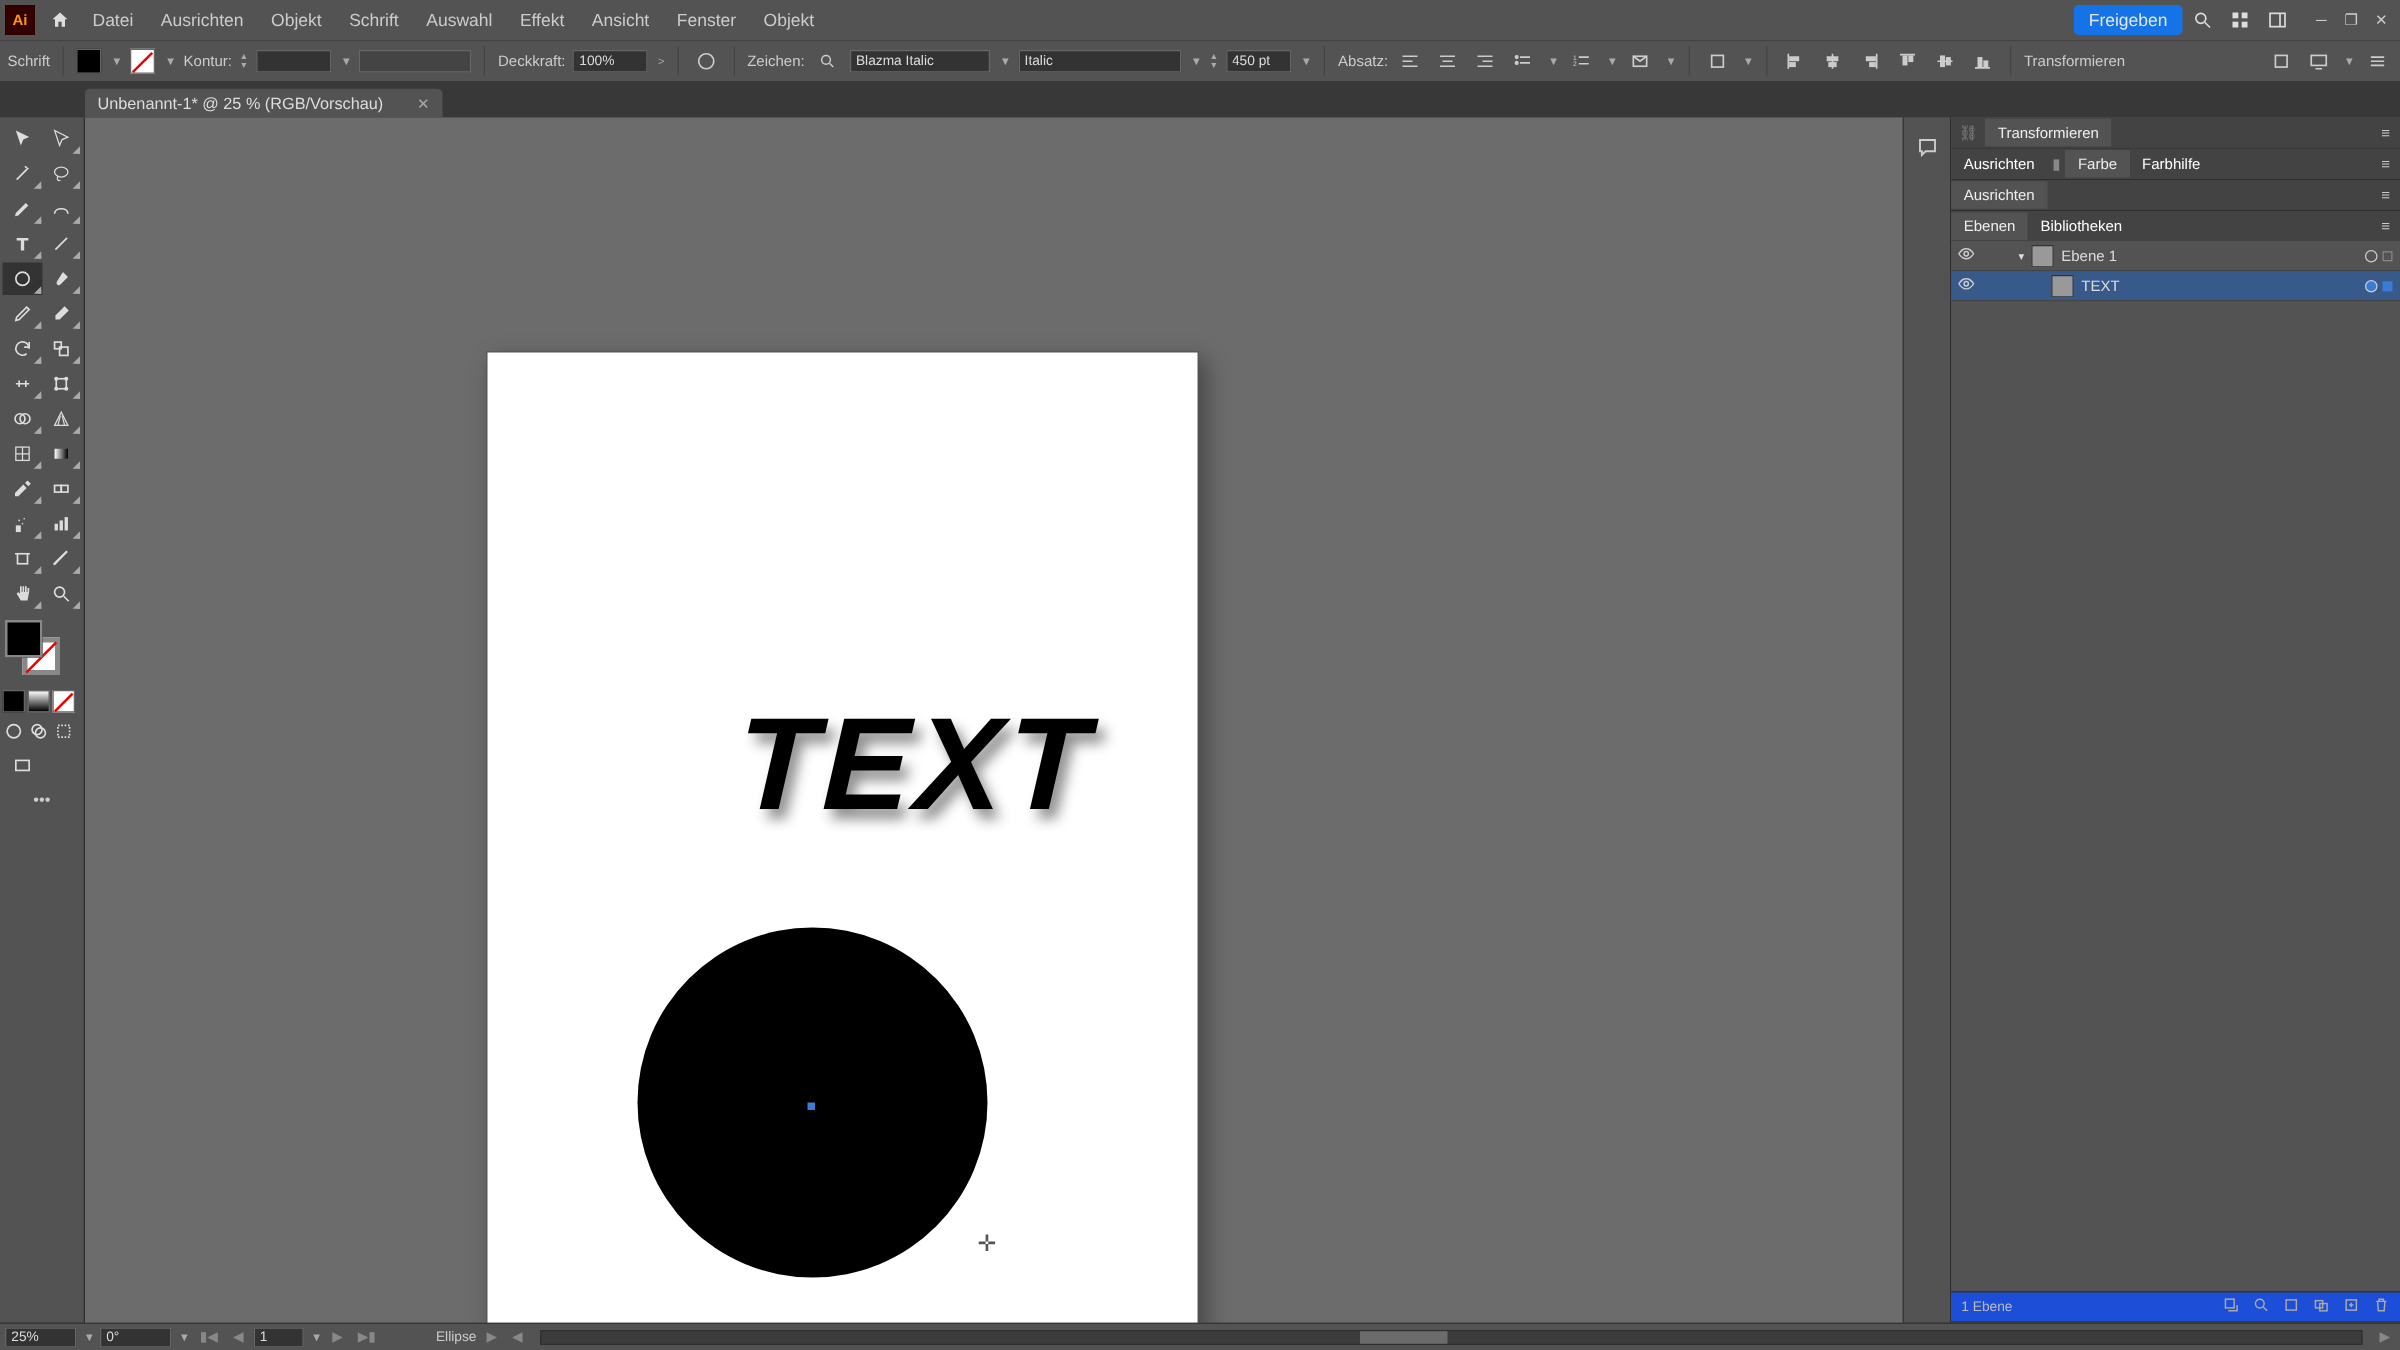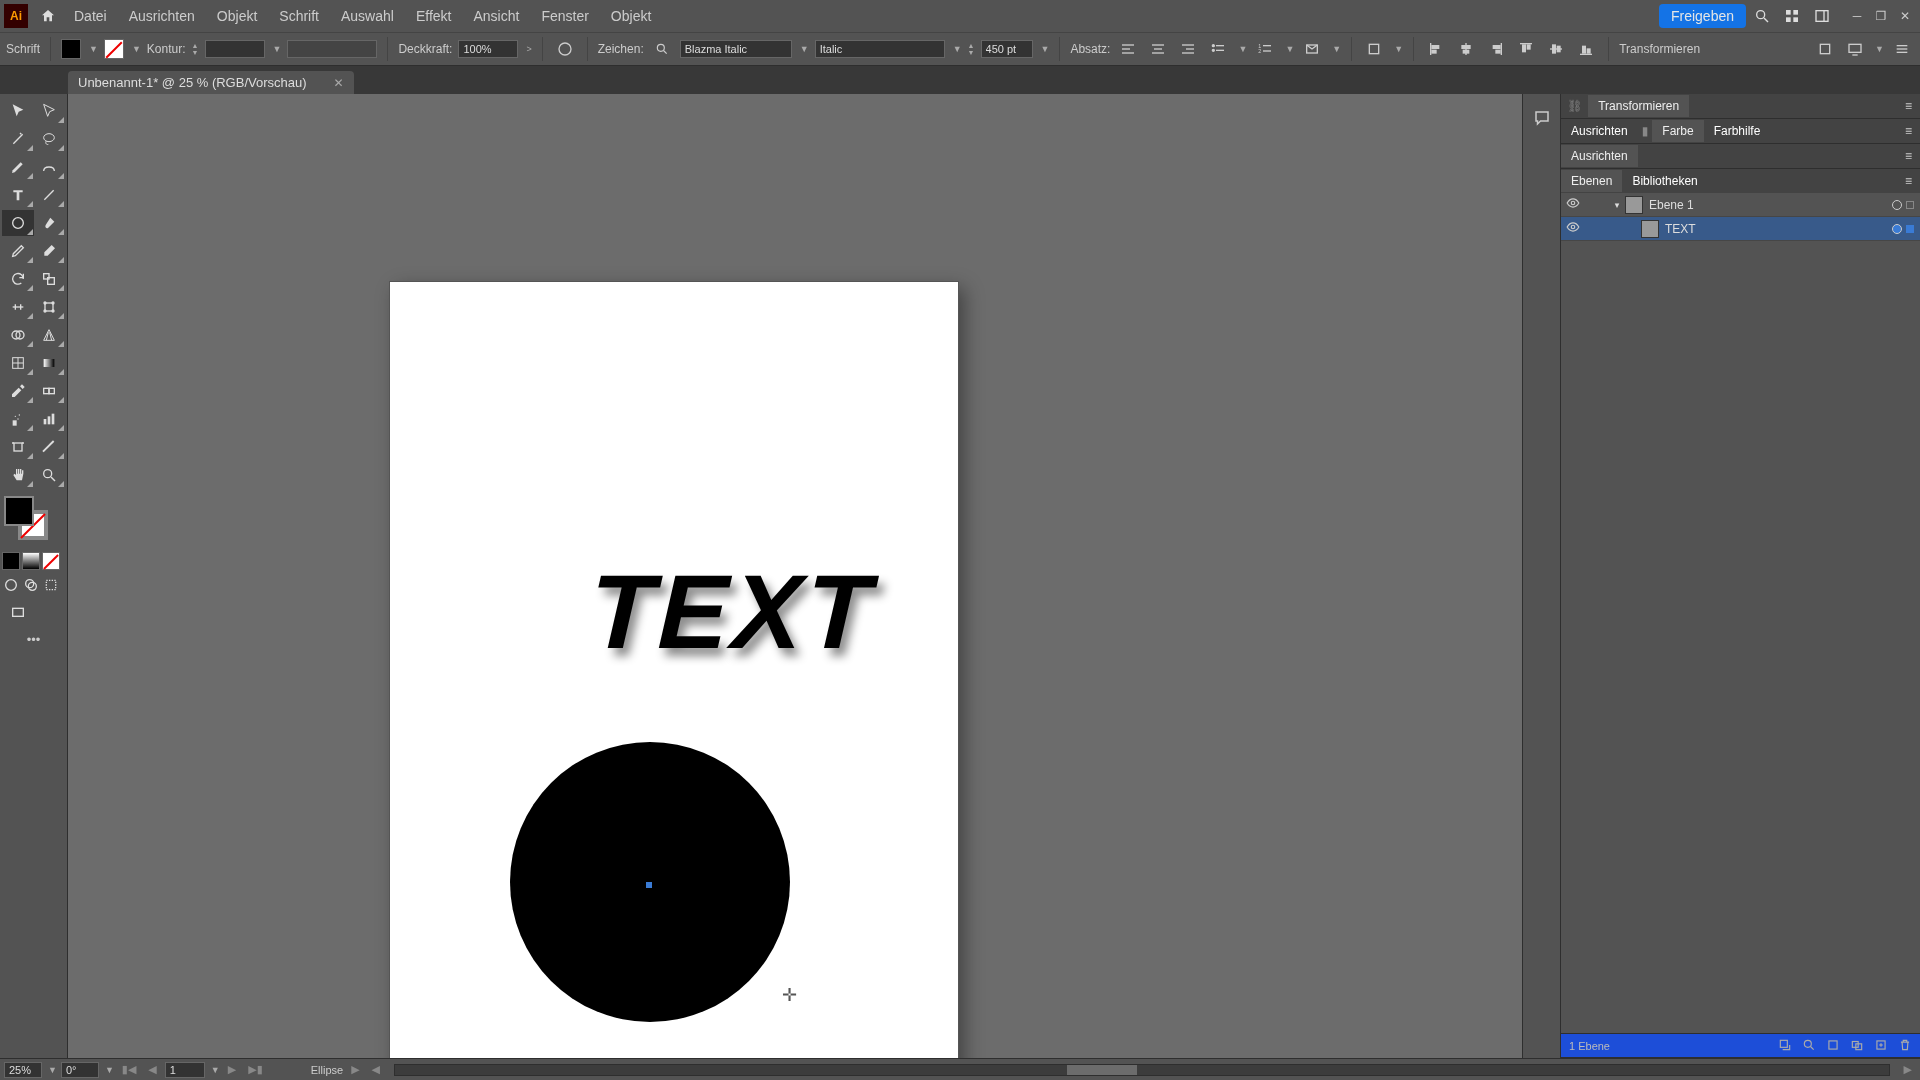--- a/index.html
+++ b/index.html
@@ -77,21 +77,21 @@
 .layer-thumb { width: 18px; height: 18px; background: #999; border: 1px solid #333; margin-right: 6px; }
 .layer-right { margin-left: auto; display: flex; align-items: center; gap: 4px; padding-right: 6px; }
 .target-ring { width: 10px; height: 10px; border: 1px solid #ccc; border-radius: 50%; }
 .sel-box { width: 8px; height: 8px; background: #3a7bd5; }
 
 .right-footer { height: 24px; background: #1d4ed8; display: flex; align-items: center; padding: 0 8px; font-size: 11px; color: #bbb; gap: 12px; border-top: 1px solid #2e2e2e; }
 .rf-icons { margin-left: auto; display: flex; gap: 10px; }
 
 
 .statusbar { height: 22px; background: #535353; border-top: 1px solid #2e2e2e; display: flex; align-items: center; font-size: 11px; color: #ccc; padding: 0 4px; gap: 4px; }
-.status-input { background: #333; border: 1px solid #666; color: #ddd; padding: 0 4px; width: 38px; height: 16px; font-size: 11px; }
+.status-input { background: #333; border: 1px solid #666; color: #ddd; padding: 0 4px; width: 57px; height: 16px; font-size: 11px; }
 .nav-btn { padding: 0 4px; color: #888; }
 .scroll-track { flex: 1; height: 12px; background: #3c3c3c; position: relative; border: 1px solid #2e2e2e; margin: 0 6px; }
 .scroll-thumb { position: absolute; left: 45%; width: 70px; height: 100%; background: #6c6c6c; }
 </style>
 </head>
 <body>
 
 <div class="menubar">
   <div class="app-logo">Ai</div>
   <div class="home-btn icon-btn">

